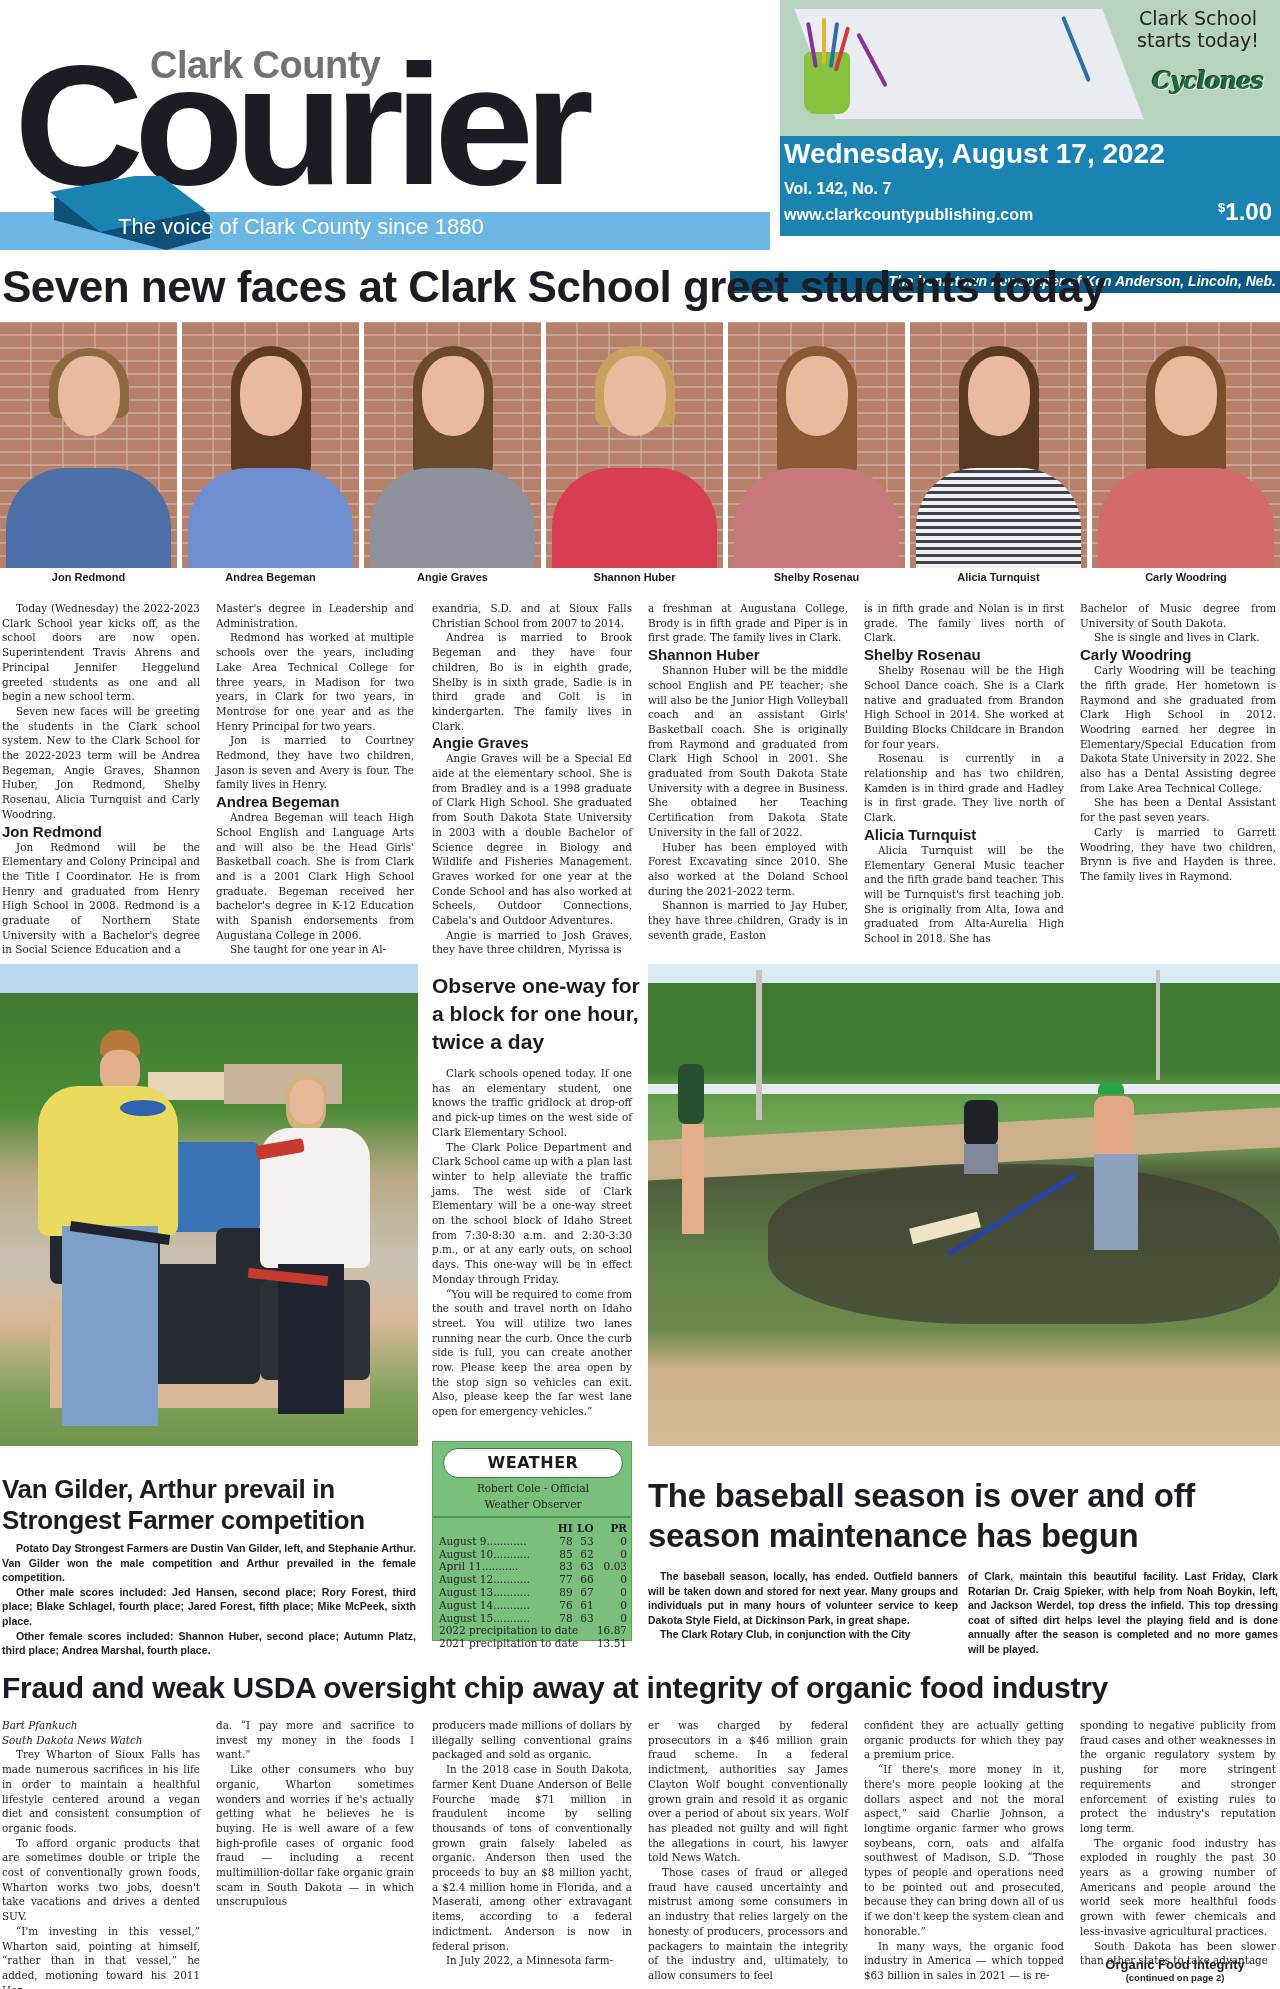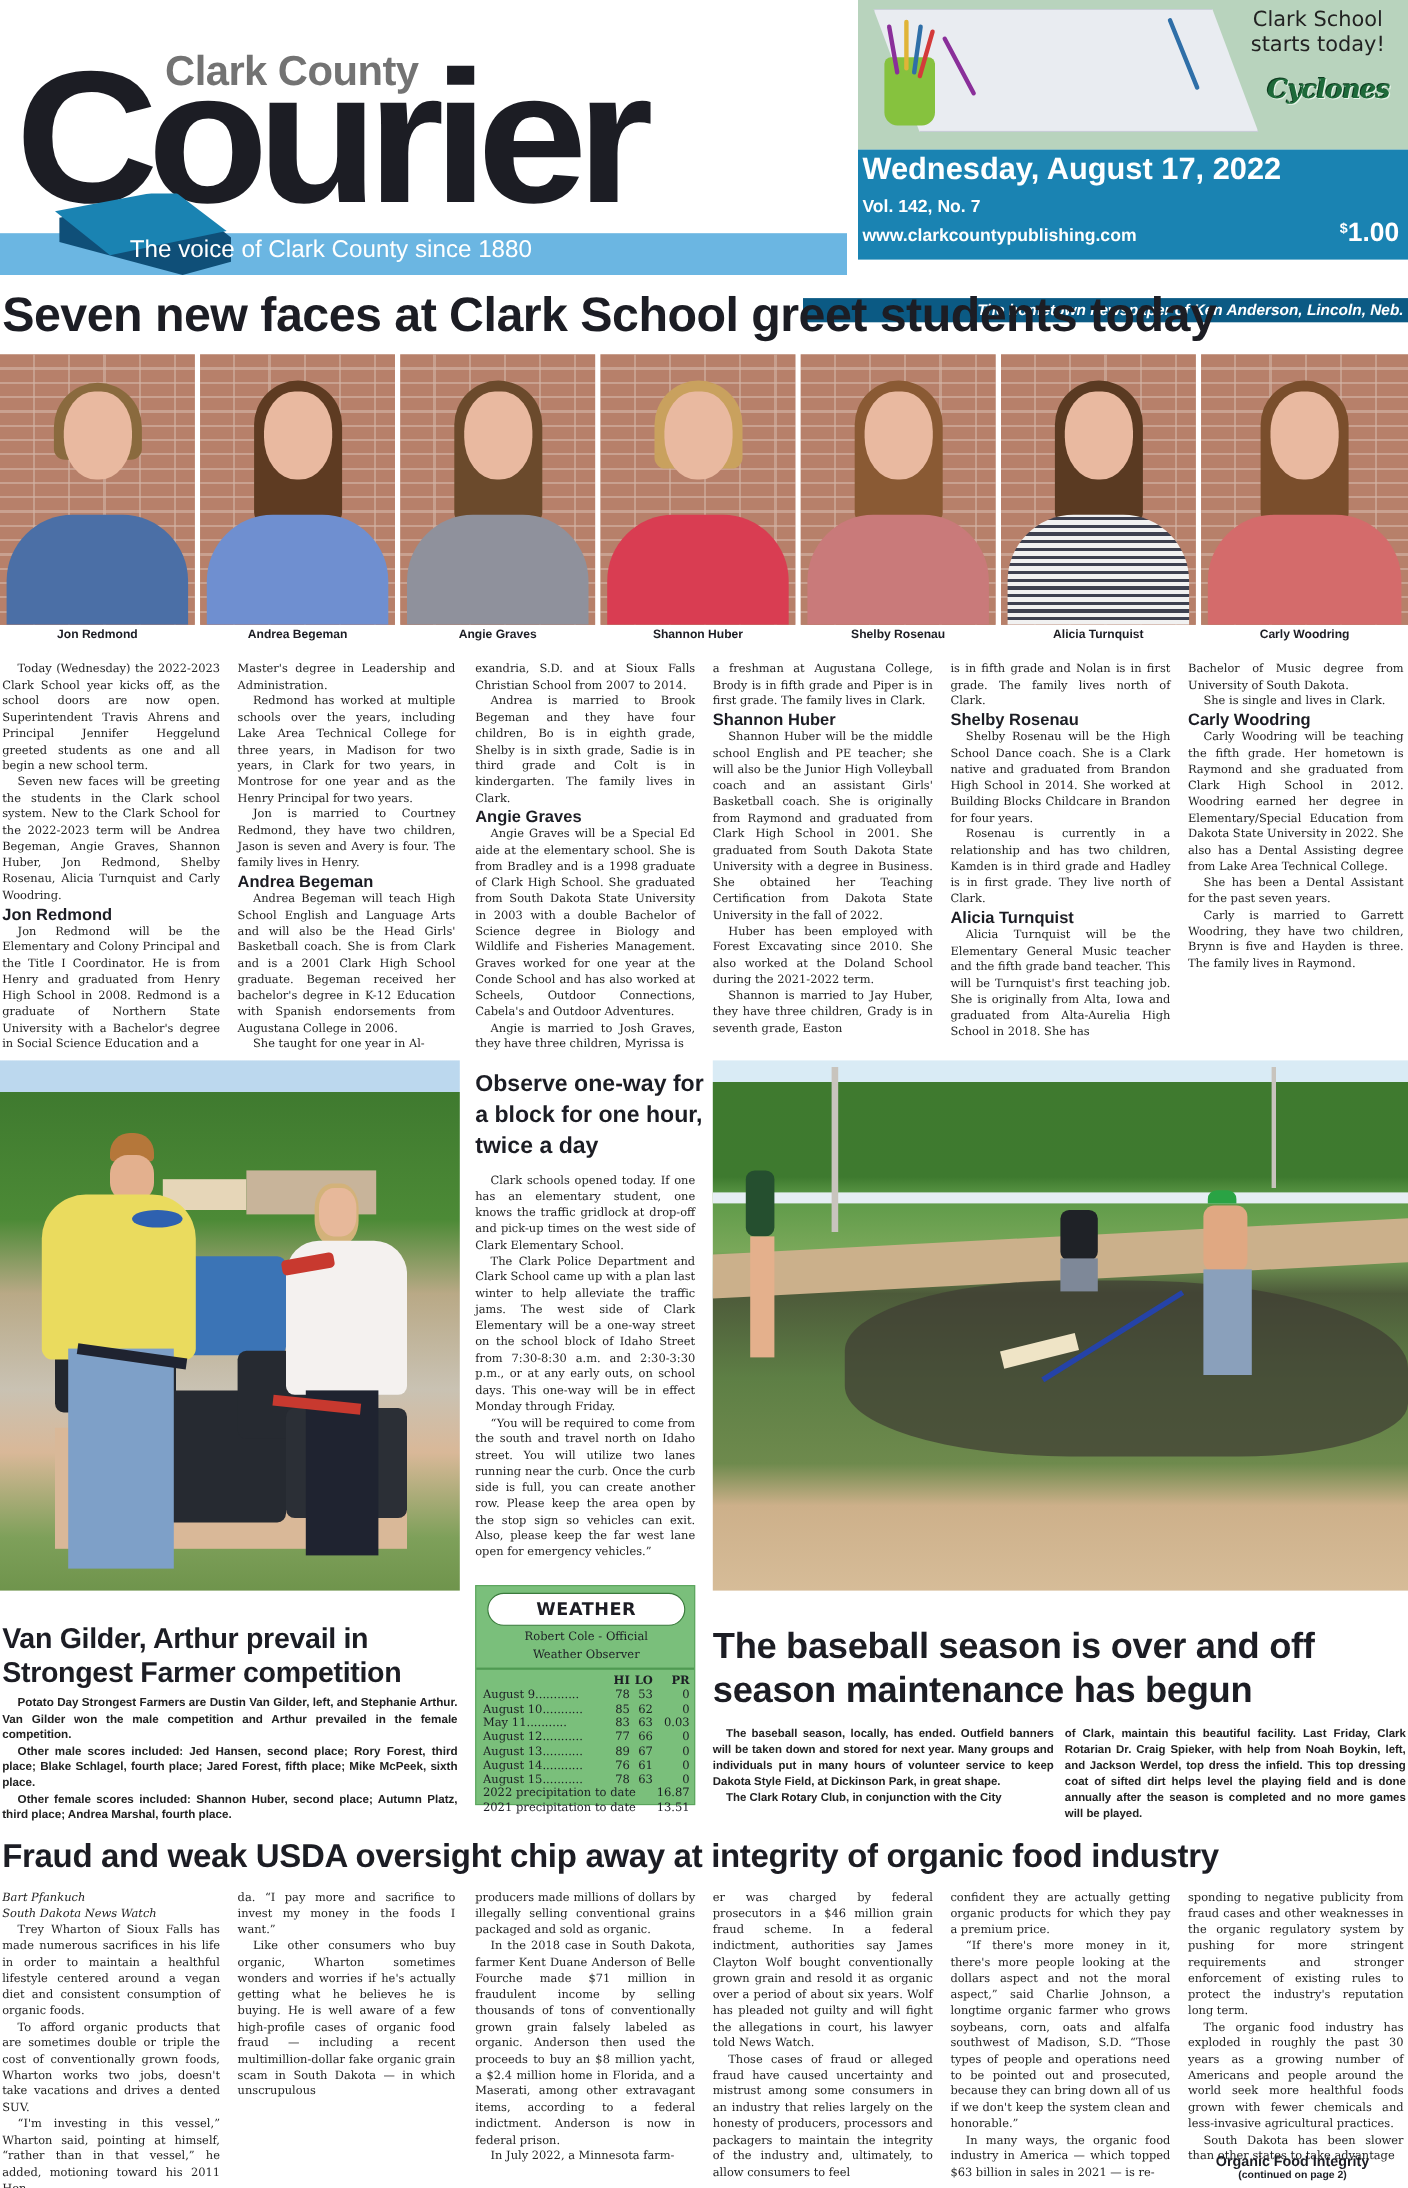--- a/index.html
+++ b/index.html
@@ -301,21 +301,21 @@
           <td>53</td>
           <td>0</td>
         </tr>
       <tr>
           <td class="day">August 10...........</td>
           <td>85</td>
           <td>62</td>
           <td>0</td>
         </tr>
       <tr>
-          <td class="day">May 11...........</td>
+          <td class="day">April 11...........</td>
           <td>83</td>
           <td>63</td>
           <td>0.03</td>
         </tr>
       <tr>
           <td class="day">August 12...........</td>
           <td>77</td>
           <td>66</td>
           <td>0</td>
         </tr>

